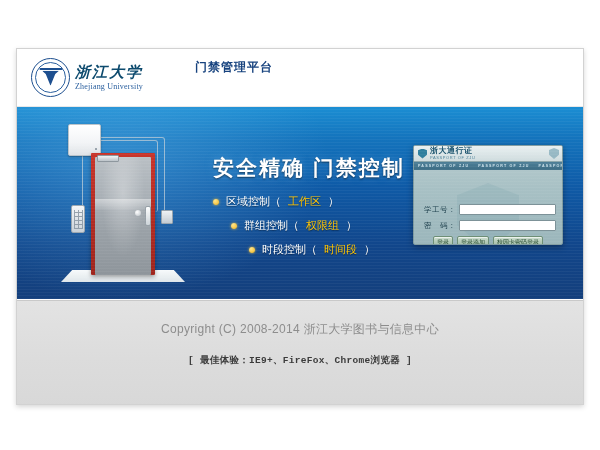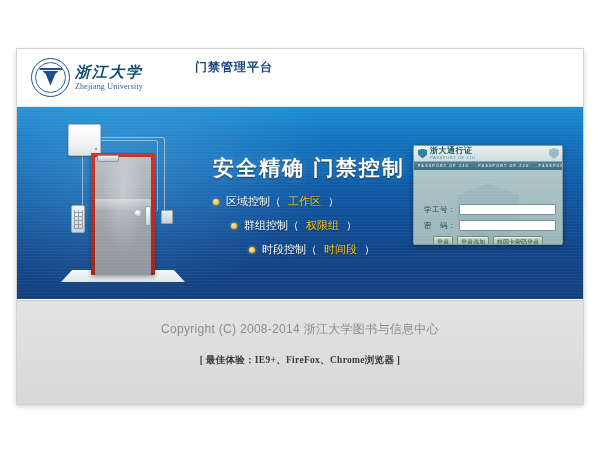--- a/index.html
+++ b/index.html
@@ -256,21 +256,21 @@
     box-shadow:inset 0 1px 0 #c9c9c9;
     text-align:center;
   }
   .copyright{
     padding-top:21px;
     font-size:12px;color:#8d8d8d;letter-spacing:.3px;
   }
   .browser-tip{
     margin-top:16px;
     font-size:9.5px;color:#3b3b3b;font-weight:bold;
-    font-family:Liberation Serif, serif;
+    font-family:Liberation Mono, monospace;
     letter-spacing:.3px;
   }
 </style>
 </head>
 <body>
 
 <div class="page-card">
 
   <div class="site-header">
     <div class="logo-block">

